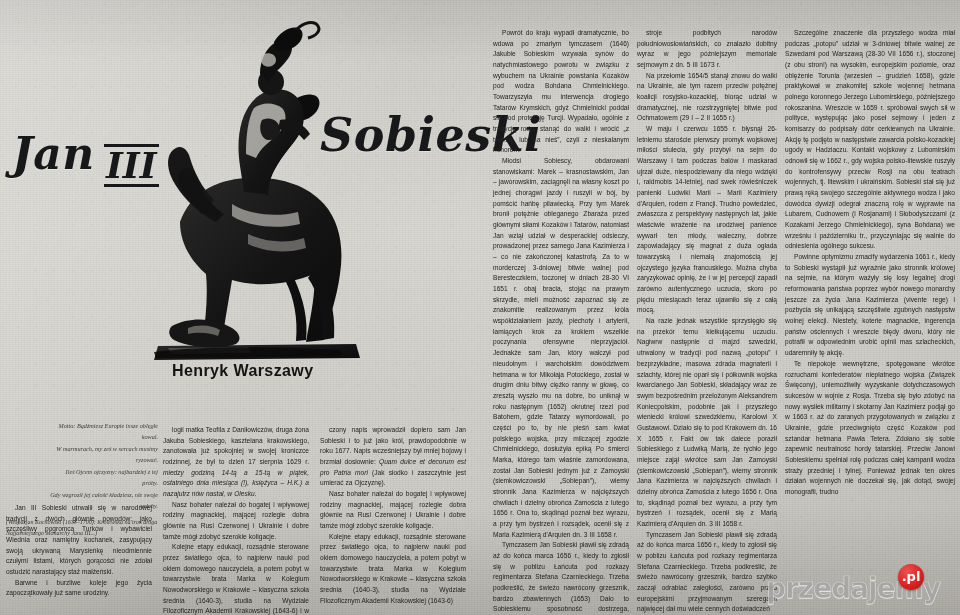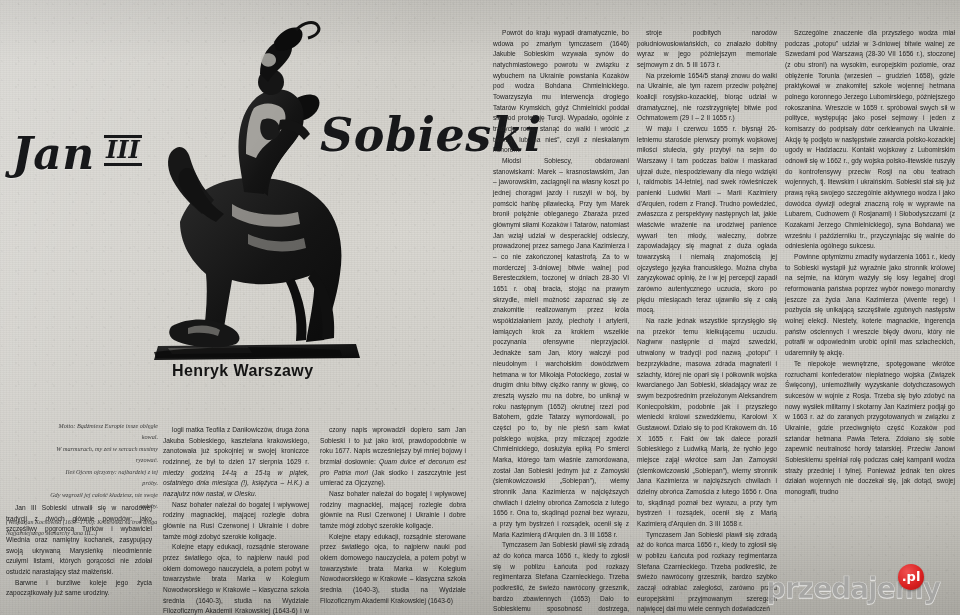--- a/index.html
+++ b/index.html
@@ -36,23 +36,23 @@
 
   #title-jan{
     position:absolute;left:12px;top:128px;
     font-family:"DejaVu Serif", serif;
     font-style:italic;font-weight:700;
     font-size:44px;color:#17181a;
     letter-spacing:.5px;
     text-shadow:0 1px 0 rgba(255,255,255,.35);
   }
   #title-numeral{
-    position:absolute;left:104px;top:135px;
+    position:absolute;left:104px;top:144px;
     font-family:"DejaVu Serif", serif;
-    font-style:italic;font-weight:700;font-size:24px;color:#17181a;
+    font-style:italic;font-weight:700;font-size:36px;color:#17181a;
     border-top:3px solid #17181a;border-bottom:3px solid #17181a;
     line-height:1.04;padding:0 2px;
   }
   #title-sobieski{
     position:absolute;left:320px;top:108px;
     font-family:"DejaVu Serif", serif;
     font-style:italic;font-weight:700;
     font-size:46px;color:#17181a;
     letter-spacing:.5px;
     text-shadow:0 1px 0 rgba(255,255,255,.3);

